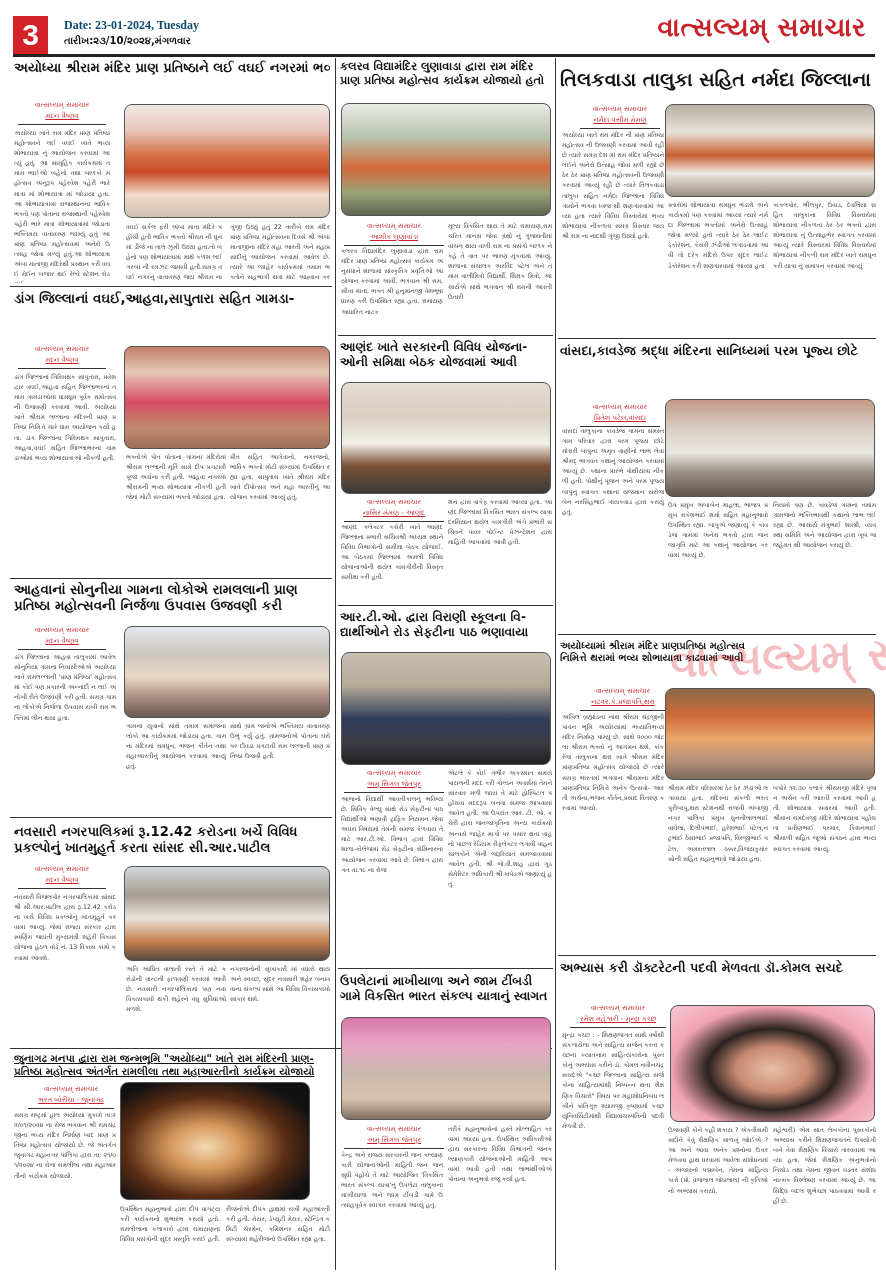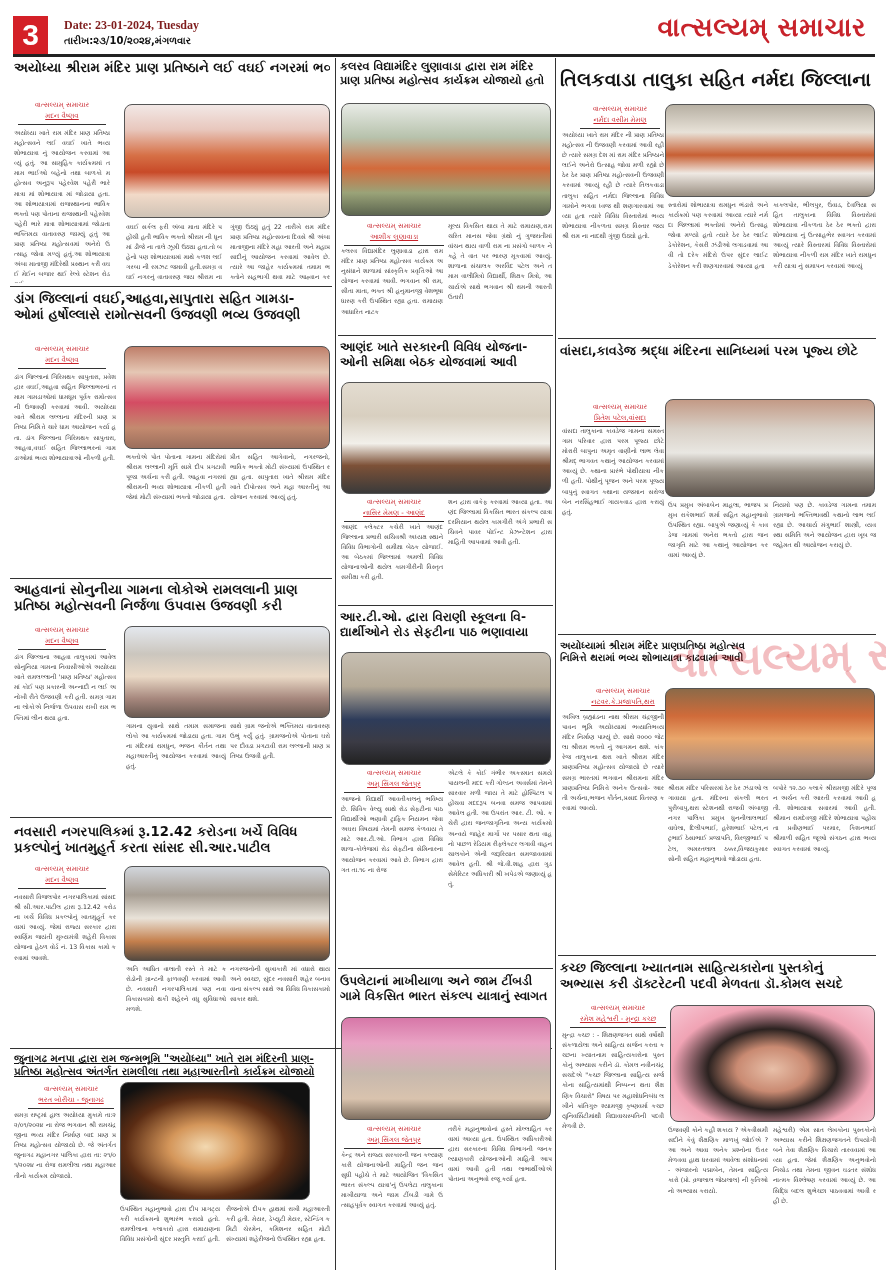--- a/index.html
+++ b/index.html
@@ -1,21 +1,21 @@
 <!DOCTYPE html>
 <html><head>
 <meta charset="utf-8">
 <style>
   * { box-sizing: border-box; margin: 0; padding: 0; }
   html, body { width: 886px; height: 1280px; background: #ffffff; overflow: hidden; }
   body { font-family: "DejaVu Sans", sans-serif; color: #111; position: relative; }
 
   .masthead { position: absolute; left: 0; top: 0; width: 886px; height: 56px; }
   .page-num { position: absolute; left: 13px; top: 16px; width: 35px; height: 38px; background: #d42027; color: #fff; font: bold 30px "Liberation Sans", sans-serif; text-align: center; line-height: 38px; }
-  .date-en { position: absolute; left: 64px; top: 18px; font: bold 12px "Liberation Serif", serif; color: #7f1d1d; }
+  .date-en { position: absolute; left: 64px; top: 18px; font: bold 12px "Liberation Serif", serif; color: #0c4a6e; }
   .date-gu { position: absolute; left: 64px; top: 35px; font: bold 10px "DejaVu Sans", sans-serif; color: #111; }
   .brand { position: absolute; right: 20px; top: 12px; font: bold 26px "DejaVu Sans", sans-serif; color: #c8232b; letter-spacing: 0.5px; }
   .rule-top { position: absolute; left: 13px; top: 54px; width: 862px; height: 3px; background: #222; }
 
   .col-div { position: absolute; width: 1px; background: #333; }
   .hdiv { position: absolute; height: 1px; background: #333; }
 
   .headline { position: absolute; font-weight: bold; color: #111; font-family: "DejaVu Sans", sans-serif; line-height: 1.22; overflow: hidden; }
   .headline span { display: block; white-space: nowrap; overflow: hidden; text-align: justify; }
 
@@ -103,21 +103,20 @@
   </div>
   <div class="body-text" style="left:562px; top:130px; width:102px; height:205px;">અયોધ્યા ખાતે રામ મંદિર ની પ્રાણ પ્રતિષ્ઠા મહોત્સવ ની ઉજવણી કરવામાં આવી રહી છે ત્યારે સમગ્ર દેશ માં રામ મંદિર પ્રતિષ્ઠાને લઈને અનેરો ઉત્સાહ જોવા મળી રહ્યો છે ઠેર ઠેર પ્રાણ પ્રતિષ્ઠા મહોત્સવની ઉજવણી કરવામાં આવ્યું રહી છે ત્યારે તિલકવાડા તાલુકા સહિત નર્મદા જિલ્લાના વિવિધ ગામોને ભગવા ધ્વજ થી શણગારવામાં આવ્યા હતા ત્યારે વિવિધ વિસ્તારોમાં ભવ્ય શોભાયાત્રા નીકળતા સમગ્ર વિસ્તાર જય શ્રી રામ ના નાદથી ગુંજી ઉઠ્યો હતો.</div>
   <div class="photo ph-street" style="left:665px; top:104px; width:210px; height:93px;"></div>
   <div class="body-text" style="left:668px; top:200px; width:100px; height:135px;">સ્તારોમાં શોભાયાત્રા રામધુન ભંડારો અને કાર્યક્રમો પણ કરવામાં આવ્યા ત્યારે નર્મદા જિલ્લામાં ભક્તોમાં અનેરો ઉત્સાહ જોવા મળ્યો હતો ત્યારે ઠેર ઠેર લાઈટ ડેકોરેશન, કેસરી ઝંડીઓ લગાડવામાં આવી તો દરેક મંદિરો ઉપર સુંદર લાઈટ ડેકોરેશન કરી શણગારવામાં આવ્યા હતા</div>
   <div class="body-text" style="left:773px; top:200px; width:103px; height:135px;">કાકલપોર, ભીલપુર, ઉંવાડ, દેવલિયા સહિત તાલુકાના વિવિધ વિસ્તારોમાં શોભાયાત્રા નીકળતા ઠેર ઠેર ભક્તો દ્વારા શોભાયાત્રા નું ઉત્સાહભેર સ્વાગત કરવામાં આવ્યું ત્યારે વિસ્તારમાં વિવિધ વિસ્તારોમાં શોભાયાત્રા નીકળી રામ મંદિર ખાતે રામધુન કરી યાત્રા નું સમાપન કરવામાં આવ્યું</div>
 </div>
 
 <div>
   <div class="headline" style="left:14px; top:291px; width:316px; font-size:13.4px;">
     <span>ડાંગ જિલ્લાનાં વઘઈ,આહવા,સાપુતારા સહિત ગામડા-</span>
-      <span>ઓમાં હર્ષોલ્લાસે રામોત્સવની ઉજવણી ભવ્ય ઉજવણી</span>
   </div>
   <div class="byline" style="left:18px; top:344px; width:88px;">
     <div>વાત્સલ્યમ્ સમાચાર</div>
       <div class="b2">મદન વૈષ્ણવ</div>
   </div>
   <div class="body-text" style="left:14px; top:372px; width:102px; height:204px;">ડાંગ જિલ્લાનાં ગિરિમથક સાપુતારા, પ્રવેશદ્વાર વઘઈ,આહવા સહિત જિલ્લાભરનાં તમામ ગામડાઓમાં ધામધૂમ પૂર્વક રામોત્સવની ઉજવણી કરવામાં આવી. અયોધ્યા ખાતે શ્રીરામ લલ્લાના મંદિરની પ્રાણ પ્રતિષ્ઠા નિમિત્તે ચારે ધામ આયોજન કર્યા હતા. ડાંગ જિલ્લાના ગિરિમથક સાપુતારા,આહવા,વઘઈ સહિત જિલ્લાભરનાં ગામડાઓમાં ભવ્ય શોભાયાત્રાઓ નીકળી હતી.</div>
   <div class="photo ph-crowd" style="left:124px; top:346px; width:206px; height:103px;"></div>
   <div class="body-text" style="left:126px; top:452px; width:100px; height:124px;">ભક્તોએ પોત પોતાના ગામના મંદિરોમાં શ્રીરામ લલ્લાની મૂર્તિ સામે દીપ પ્રગટાવી પૂજા અર્ચના કરી હતી. આહવા નગરમાં શ્રીરામની ભવ્ય શોભાયાત્રા નીકળી હતી જેમાં મોટી સંખ્યામાં ભક્તો જોડાયા હતા.</div>
   <div class="body-text" style="left:230px; top:452px; width:100px; height:124px;">પ્રીત સહિત આગેવાનો, નગરજનો, ભાવિક ભક્તો મોટી સંખ્યામાં ઉપસ્થિત રહ્યા હતા. સાપુતારા ખાતે શ્રીરામ મંદિર ખાતે દીપોત્સવ અને મહા આરતીનું આયોજન કરવામાં આવ્યું હતું.</div>
 </div>
@@ -218,21 +217,20 @@
   <div class="byline" style="left:344px; top:1124px; width:100px;">
     <div>વાત્સલ્યમ્ સમાચાર</div>
       <div class="b2">અમુ સિંગલ જેતપુર</div>
   </div>
   <div class="body-text" style="left:341px; top:1150px; width:102px; height:120px;">કેન્દ્ર અને રાજ્ય સરકારની જન કલ્યાણકારી યોજનાઓની માહિતી જન જન સુધી પહોંચે તે માટે આયોજિત 'વિકસિત ભારત સંકલ્પ યાત્રા'નું ઉપલેટા તાલુકાના માખીયાળા અને જામ ટીંબડી ગામે ઉત્સાહપૂર્વક સ્વાગત કરવામાં આવ્યું હતું.</div>
   <div class="body-text" style="left:448px; top:1124px; width:104px; height:146px;">તરીકે મહાનુભાવોનાં હસ્તે મોલ્લાહિત કરવામાં આવ્યા હતા. ઉપસ્થિત અધિકારીઓ દ્વારા સરકારના વિવિધ વિભાગની જનકલ્યાણકારી યોજનાઓની માહિતી આપવામાં આવી હતી તથા લાભાર્થીઓએ પોતાના અનુભવો રજૂ કર્યા હતા.</div>
 </div>
 
 <div>
   <div class="headline" style="left:560px; top:960px; width:316px; font-size:12.8px;">
-    <span>કચ્છ જિલ્લાના ખ્યાતનામ સાહિત્યકારોના પુસ્તકોનું</span>
       <span>અભ્યાસ કરી ડૉક્ટરેટની પદવી મેળવતા ડૉ.કોમલ સચદે</span>
   </div>
   <div class="byline" style="left:570px; top:1003px; width:96px;">
     <div>વાત્સલ્યમ્ સમાચાર</div>
       <div class="b2">રમેશ મહેશ્વરી - મુન્દ્રા કચ્છ</div>
   </div>
   <div class="body-text" style="left:562px; top:1030px; width:102px; height:240px;">મુન્દ્રા કચ્છ : - શિક્ષણજગત સાથે વર્ષોથી સંકળાયેલા અને સાહિત્ય સર્જન કરતા કચ્છના ખ્યાતનામ સાહિત્યકારોના પુસ્તકોનું અભ્યાસ કરીને ડૉ. કોમલ નવીનચંદ્ર સચદેએ "કચ્છ જિલ્લાના સાહિત્ય સર્જકોના સાહિત્યમાંથી નિષ્પન્ન થતા શૈક્ષણિક વિચારો" વિષય પર મહાશોધનિબંધ લખીને ક્રાંતિગુરુ શ્યામજી કૃષ્ણવર્મા કચ્છ યુનિવર્સિટીમાંથી વિદ્યાવાચસ્પતિની પદવી મેળવી છે.</div>
   <div class="photo ph-portrait" style="left:670px; top:1005px; width:205px; height:117px;"></div>
   <div class="body-text" style="left:668px; top:1125px; width:100px; height:145px;">ઉજવણી કોને કહી શકાય ? એકવીસમી સદીને કેવું શૈક્ષણિક માળખું જોઈએ ? આ અને આવા અનેક પ્રશ્નોના ઉત્તર મેળવવા હાથ ધરવામાં આવેલા સંશોધનમાં - અંજારનો પદ્માબેન, તેમના સાહિત્યકારો (પ્રો. વ્રજલાલ જેઠાલાલ) ની કૃતિઓ નો અભ્યાસ કરાયો.</div>
   <div class="body-text" style="left:773px; top:1125px; width:103px; height:145px;">મહેશ્વરી) એમ સાત લેખકોના પુસ્તકોનો અભ્યાસ કરીને શિક્ષણજગતને ઉપયોગી બને તેવા શૈક્ષણિક વિચારો તારવવામાં આવ્યા હતા. જેમાં શૈક્ષણિક અનુભવોનો નિચોડ તથા તેમના જીવન ઘડતર સંશોધનાત્મક વિશ્લેષણ કરવામાં આવ્યું છે. આ સિદ્ધિ બદલ શુભેચ્છા પાઠવવામાં આવી રહી છે.</div>

